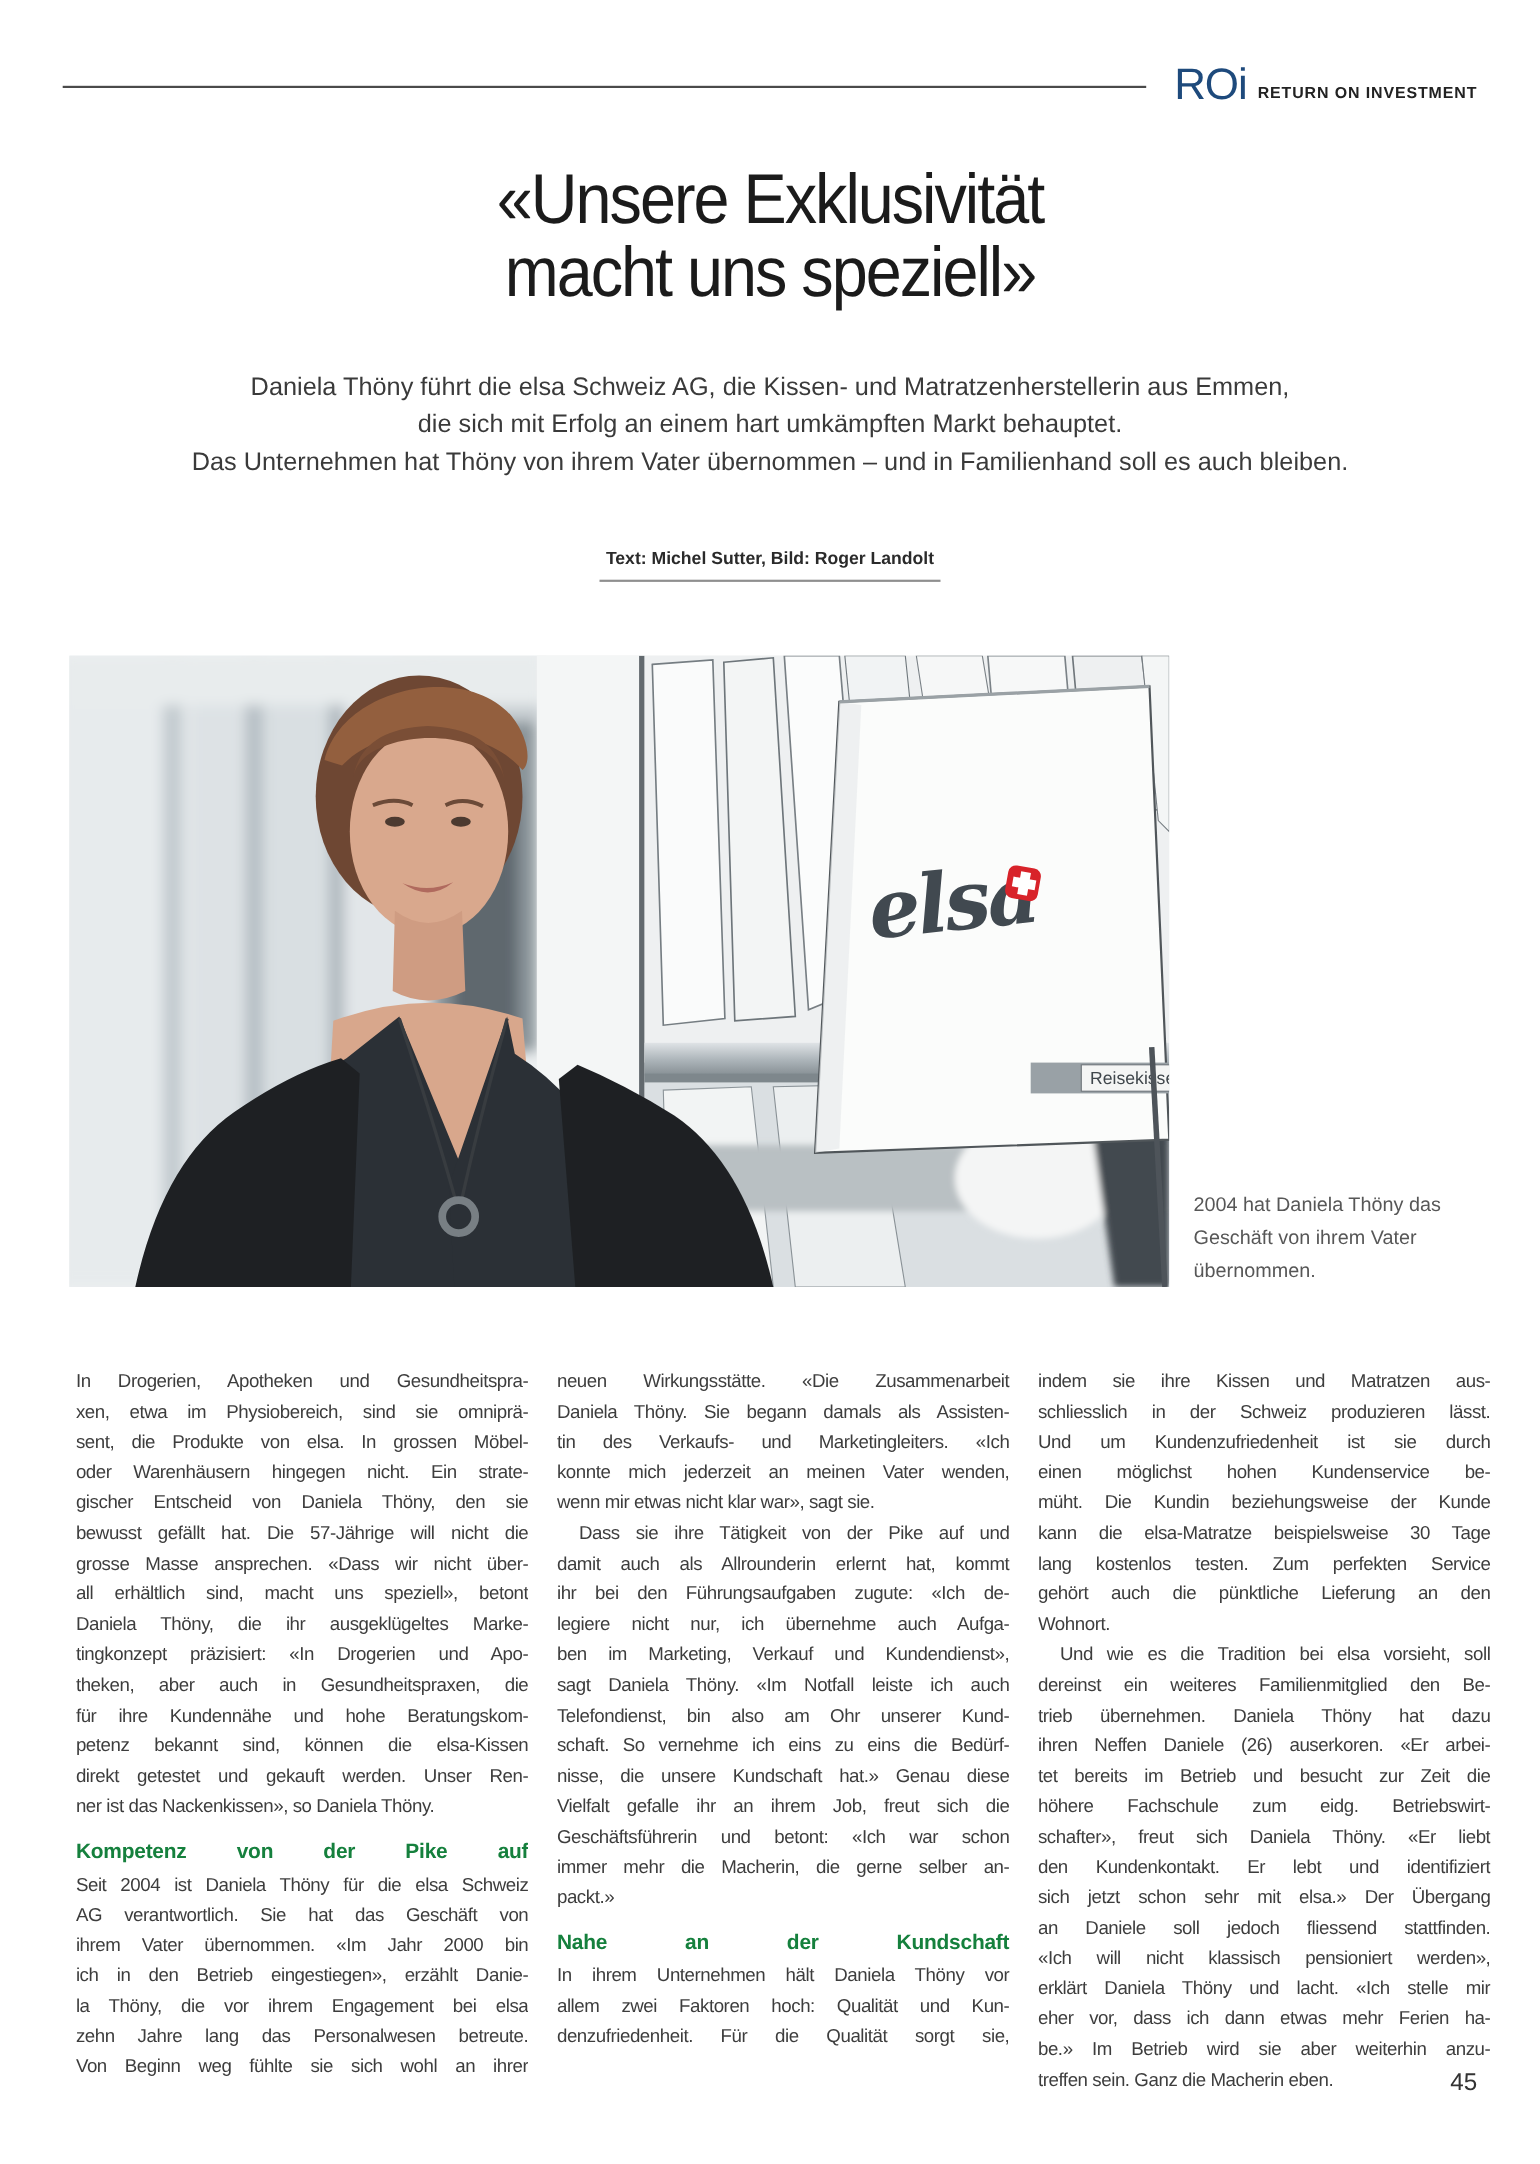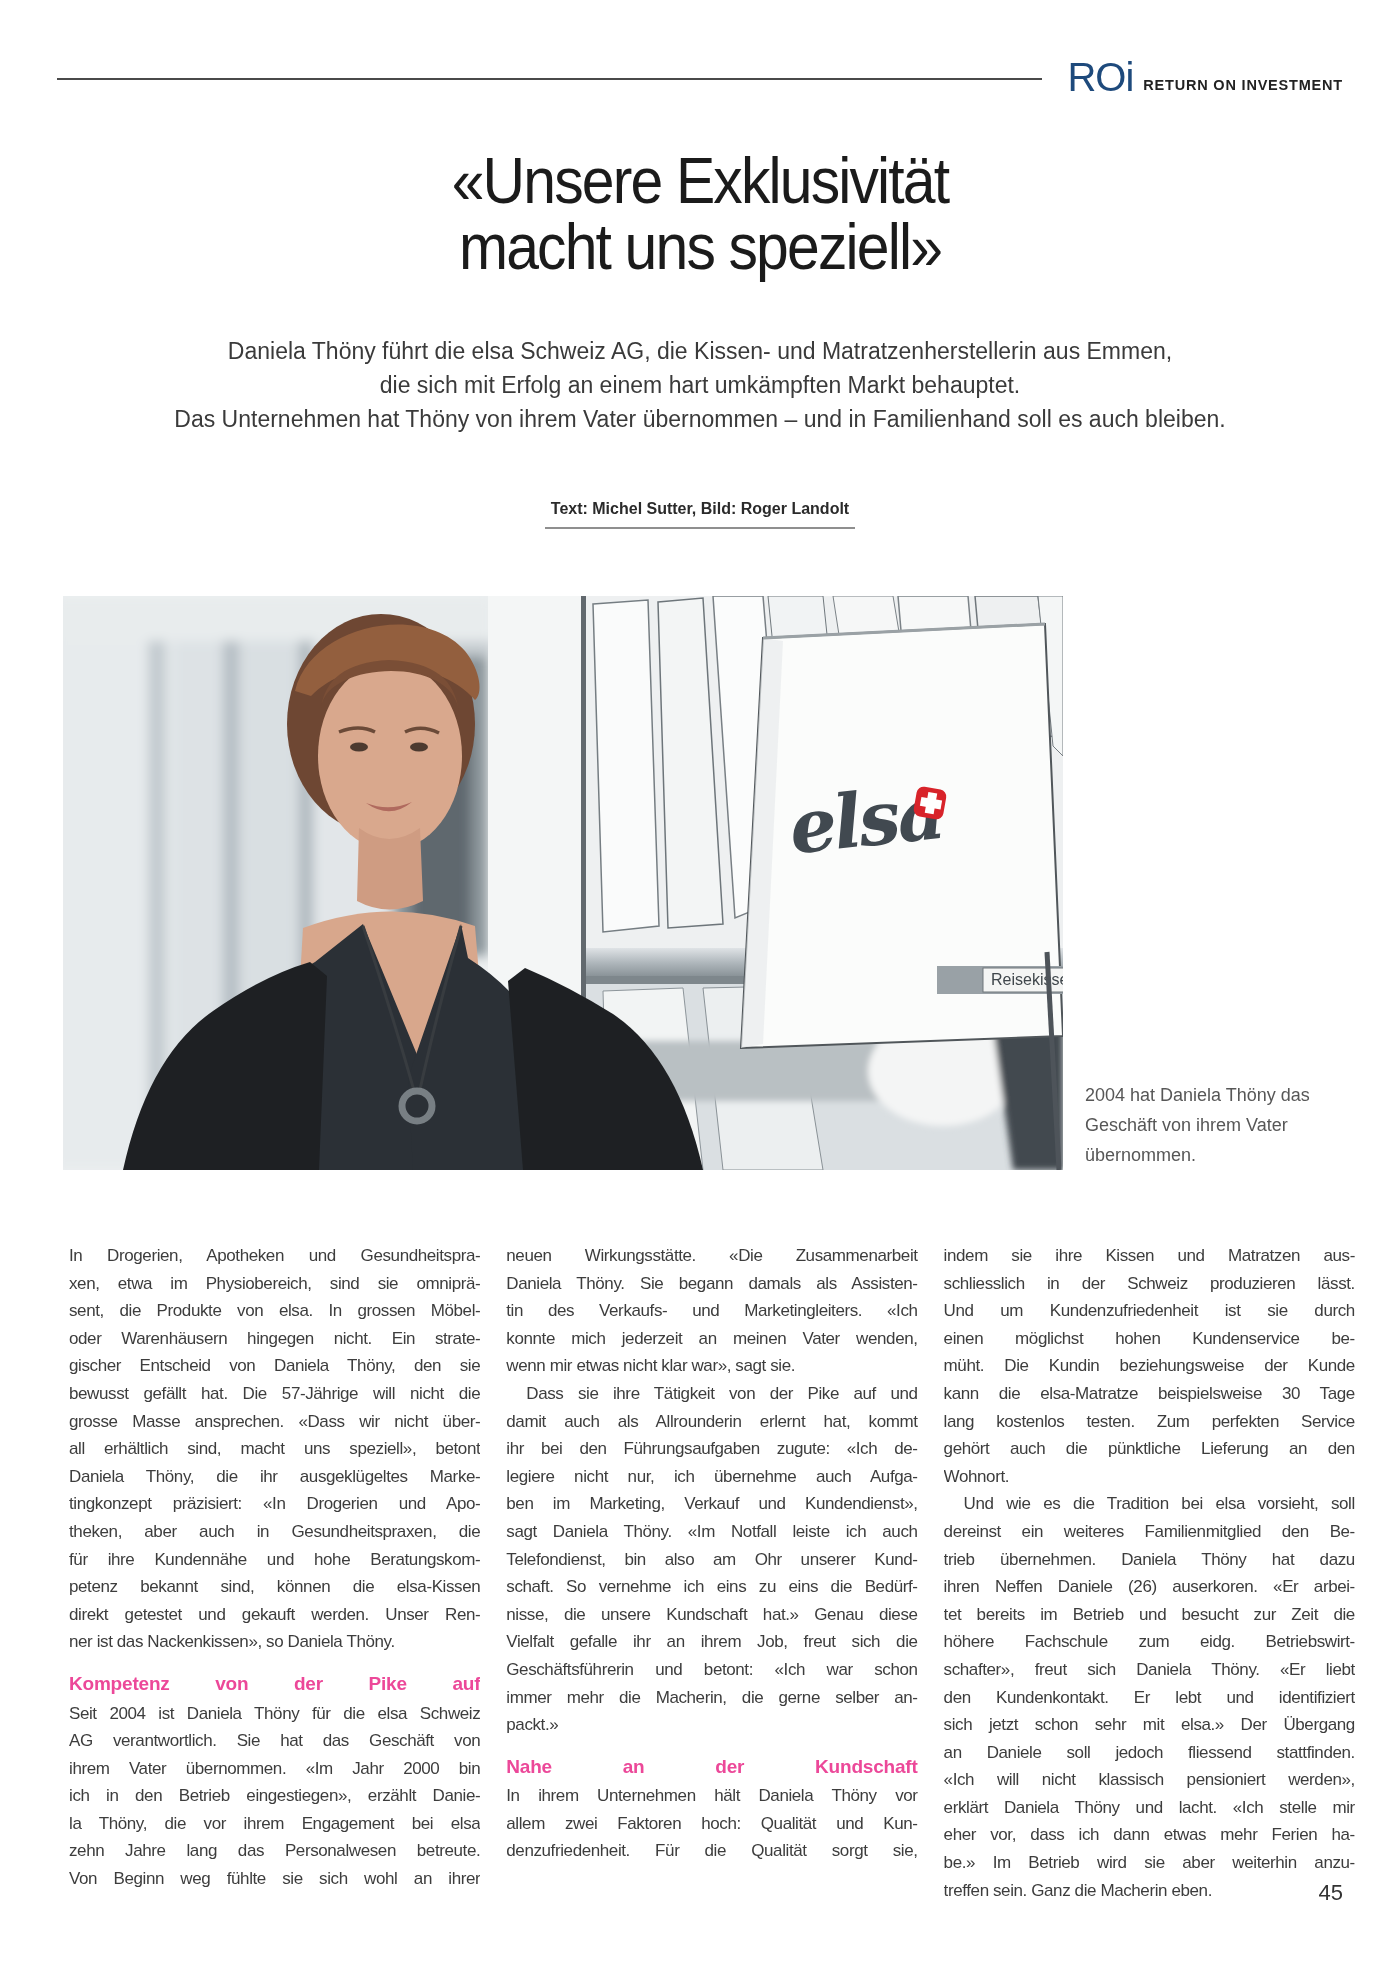--- a/index.html
+++ b/index.html
@@ -35,21 +35,21 @@
   .photo svg{display:block;}
   
   .caption{position:absolute;left:1085px;top:1080px;width:256px;
     font-size:18px;line-height:30px;color:#575757;}
   
   .columns{position:absolute;left:69px;top:1216px;width:1286px;display:flex;gap:26px;margin-top:26px;}
   .col{width:411.3px;flex:0 0 411.3px;font-size:17px;line-height:27.6px;letter-spacing:-0.4px;color:#3d3d3d;}
   .bl{text-align:justify;text-align-last:justify;white-space:nowrap;overflow:hidden;}
   .bl.end{text-align-last:left;}
   .bl.ind{text-indent:20px;}
-  .colhead{font-weight:bold;font-size:19px;color:#ec4899;letter-spacing:-0.2px;
+  .colhead{font-weight:bold;font-size:19px;color:#15803d;letter-spacing:-0.2px;
     margin-top:14px;margin-bottom:2px;text-align:justify;text-align-last:justify;white-space:nowrap;overflow:hidden;}
   
   .pagenum{position:absolute;right:57px;top:1880px;font-size:22px;color:#333;}
 </style>
 </head>
 <body>
 
 <div class="page">
 
   <div class="header-rule"></div>

